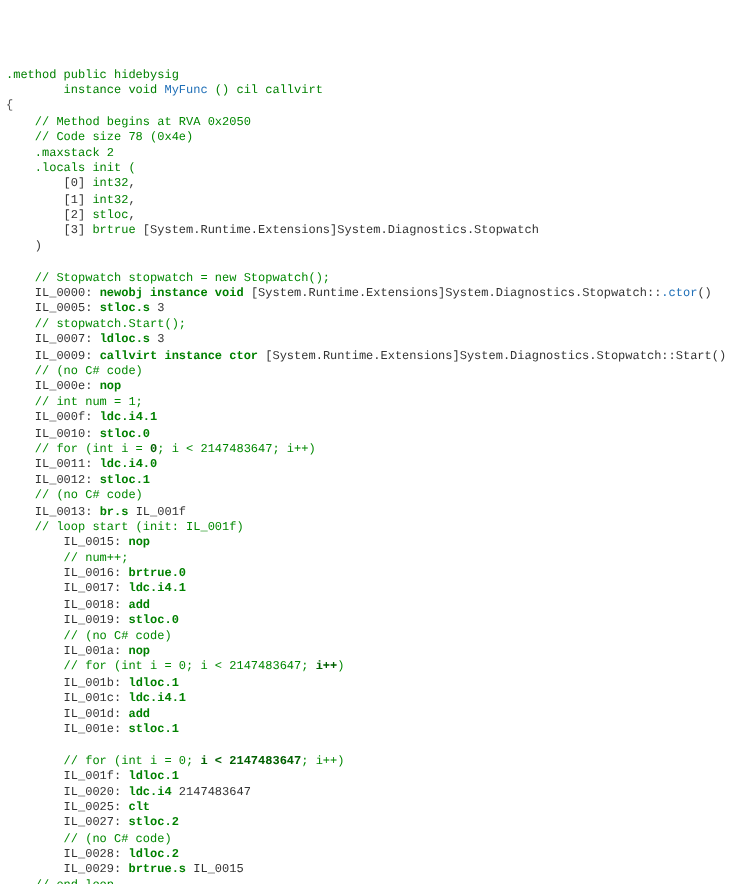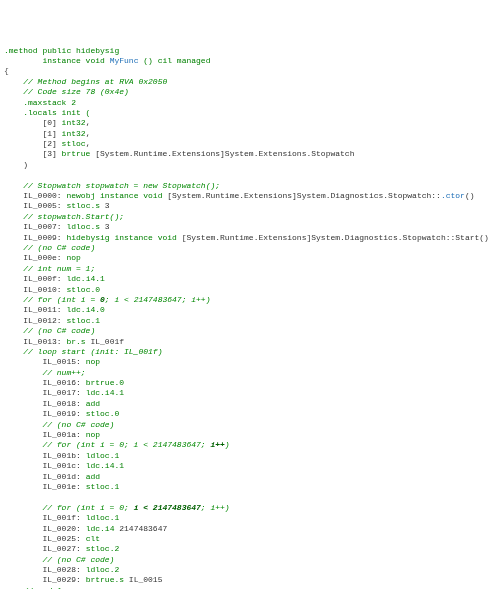--- a/index.html
+++ b/index.html
@@ -7,51 +7,51 @@
     padding: 4px;
     background: #ffffff;
     font-family: Consolas, "Courier New", monospace;
     font-size: 8px;
     line-height: 1.3;
     color: #333;
     white-space: pre;
   }
   .kw   { color: #008000; font-weight: normal; }   
   .type { color: #1f6fb7; }                      
-  .cm   { color: #008800; font-style: italic; }                      
-  .op   { color: #008000; font-weight: normal; }                      
+  .cm   { color: #008800; }                      
+  .op   { color: #008000; font-weight: bold; }                      
   .br   { color: #555; }
   .num  { color: #333; }
   .lbl  { color: #333; }
   .hl   { color: #006000; font-weight: bold; }
 </style>
 </head>
 <body>
 
 
 
 <div><span class="kw">.method public hidebysig</span>
-        <span class="kw">instance void </span><span class="type">MyFunc</span><span class="kw"> () cil managed</span>
+        <span class="kw">instance void </span><span class="type">MyFunc</span><span class="kw"> () cil callvirt</span>
 <span class="br">{</span>
 <span class="cm">    // Method begins at RVA 0x2050</span>
 <span class="cm">    // Code size 78 (0x4e)</span>
 <span class="kw">    .maxstack 2</span>
 <span class="kw">    .locals init (</span>
 <span><span>        [0] </span><span class="kw">int32</span><span>,</span></span>
 <span><span>        [1] </span><span class="kw">int32</span><span>,</span></span>
 <span><span>        [2] </span><span class="kw">stloc</span><span>,</span></span>
-<span><span>        [3] </span><span class="kw">brtrue </span><span>[System.Runtime.Extensions]System.Extensions.Stopwatch</span></span>
+<span><span>        [3] </span><span class="kw">brtrue </span><span>[System.Runtime.Extensions]System.Diagnostics.Stopwatch</span></span>
 <span>    )</span>
 <span></span>
 <span class="cm">    // Stopwatch stopwatch = new Stopwatch();</span>
 <span><span class="lbl">    IL_0000: </span><span class="op">newobj instance void </span><span>[System.Runtime.Extensions]System.Diagnostics.Stopwatch::</span><span class="type">.ctor</span><span>()</span></span>
 <span><span class="lbl">    IL_0005: </span><span class="op">stloc.s </span><span class="num">3</span></span>
 <span class="cm">    // stopwatch.Start();</span>
 <span><span class="lbl">    IL_0007: </span><span class="op">ldloc.s </span><span class="num">3</span></span>
-<span><span class="lbl">    IL_0009: </span><span class="op">hidebysig instance void </span><span>[System.Runtime.Extensions]System.Diagnostics.Stopwatch::Start()</span></span>
+<span><span class="lbl">    IL_0009: </span><span class="op">callvirt instance ctor </span><span>[System.Runtime.Extensions]System.Diagnostics.Stopwatch::Start()</span></span>
 <span class="cm">    // (no C# code)</span>
 <span><span class="lbl">    IL_000e: </span><span class="op">nop</span></span>
 <span class="cm">    // int num = 1;</span>
 <span><span class="lbl">    IL_000f: </span><span class="op">ldc.i4.1</span></span>
 <span><span class="lbl">    IL_0010: </span><span class="op">stloc.0</span></span>
 <span class="cm"><span>    // for (int i = </span><span class="hl">0</span><span>; i &lt; 2147483647; i++)</span></span>
 <span><span class="lbl">    IL_0011: </span><span class="op">ldc.i4.0</span></span>
 <span><span class="lbl">    IL_0012: </span><span class="op">stloc.1</span></span>
 <span class="cm">    // (no C# code)</span>
 <span><span class="lbl">    IL_0013: </span><span class="op">br.s </span><span>IL_001f</span></span>

